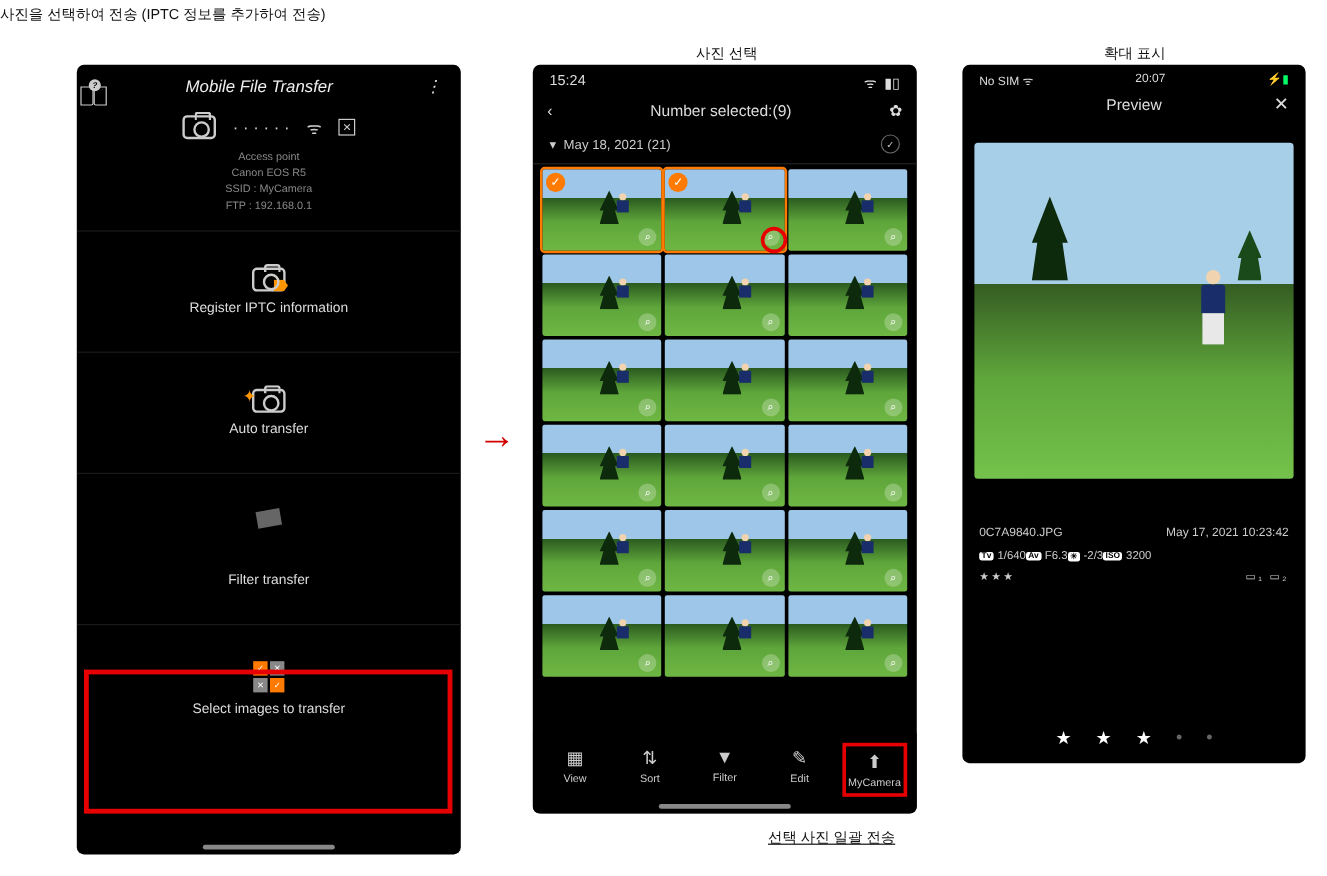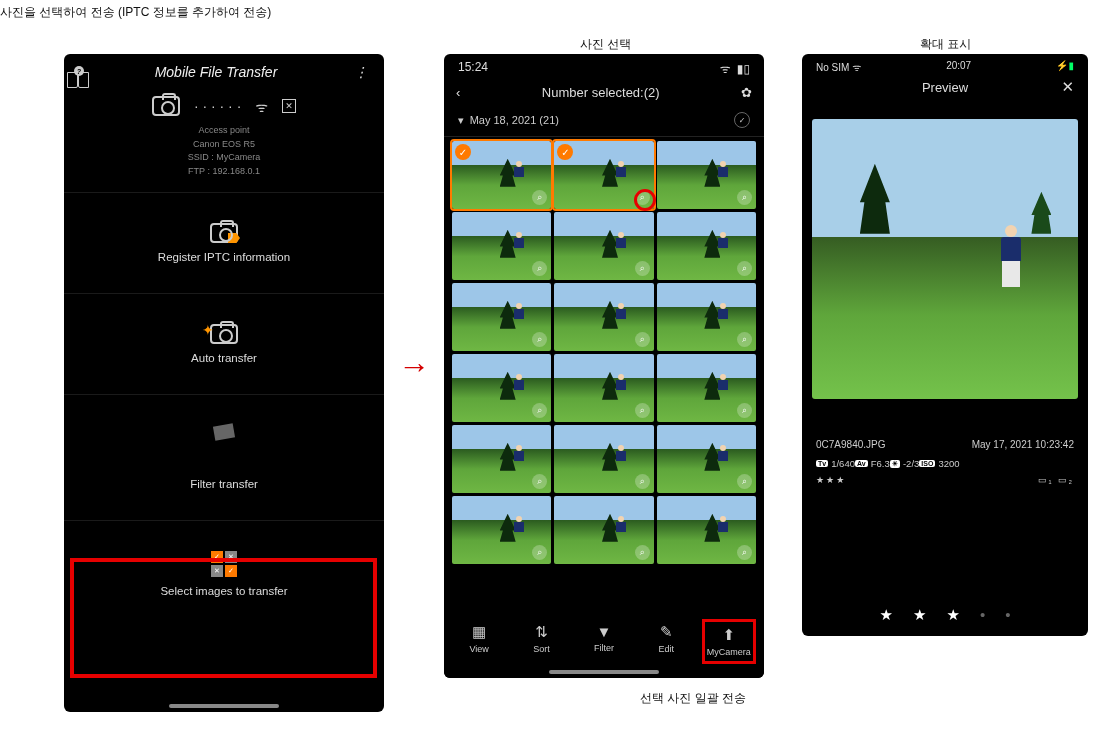--- a/index.html
+++ b/index.html
@@ -86,21 +86,21 @@
   .book-ic::before{content:"";position:absolute;left:0;top:0;width:9px;height:14px;border:1.5px solid #ccc;border-radius:2px 0 0 2px;}
   .book-ic::after{content:"";position:absolute;right:0;top:0;width:9px;height:14px;border:1.5px solid #ccc;border-radius:0 2px 2px 0;}
   .book-q { position:absolute; right:-6px; bottom:-4px; width:10px; height:10px; border-radius:50%; background:#ccc; color:#000; font-size:7px; display:flex;align-items:center;justify-content:center;font-weight:bold; }
 </style>
 </head>
 <body>
 
 <div class="caption" style="left:0;top:4px;">사진을 선택하여 전송 (IPTC 정보를 추가하여 전송)</div>
 <div class="caption" style="left:580px;top:36px;">사진 선택</div>
 <div class="caption" style="left:920px;top:36px;">확대 표시</div>
-<div class="caption" style="left:640px;top:690px;">선택 사진 일괄 전송</div>
+<div class="caption" style="left:640px;top:690px;text-decoration:underline;">선택 사진 일괄 전송</div>
 
 <div class="arrow">→</div>
 
 <div class="phone p1">
   <div class="hdr">
     <div style="position:relative;">
       <span class="book-ic"></span><span class="book-q">?</span>
     </div>
     <div style="color:#eee;">Mobile File Transfer</div>
     <div class="menu-ic">⋮</div>
@@ -159,21 +159,21 @@
 <div class="phone p2">
   <div class="sb">
     <span>15:24</span>
     <span class="r">
         <span>ᯤ</span>
         <span>▮▯</span>
       </span>
   </div>
   <div class="titlebar">
     <span>‹</span>
-    <span>Number selected:(2)</span>
+    <span>Number selected:(9)</span>
     <span>✿</span>
   </div>
   <div class="datebar">
     <span><span>▾</span>&nbsp;&nbsp;<span>May 18, 2021 (21)</span></span>
     <span style="width:16px;height:16px;border-radius:50%;border:1px solid #666;display:inline-flex;align-items:center;justify-content:center;font-size:8px;">✓</span>
   </div>
   <div class="grid">
     <div class="thumb sel">
         <span class="tree"></span>
         <span class="figure"></span>

